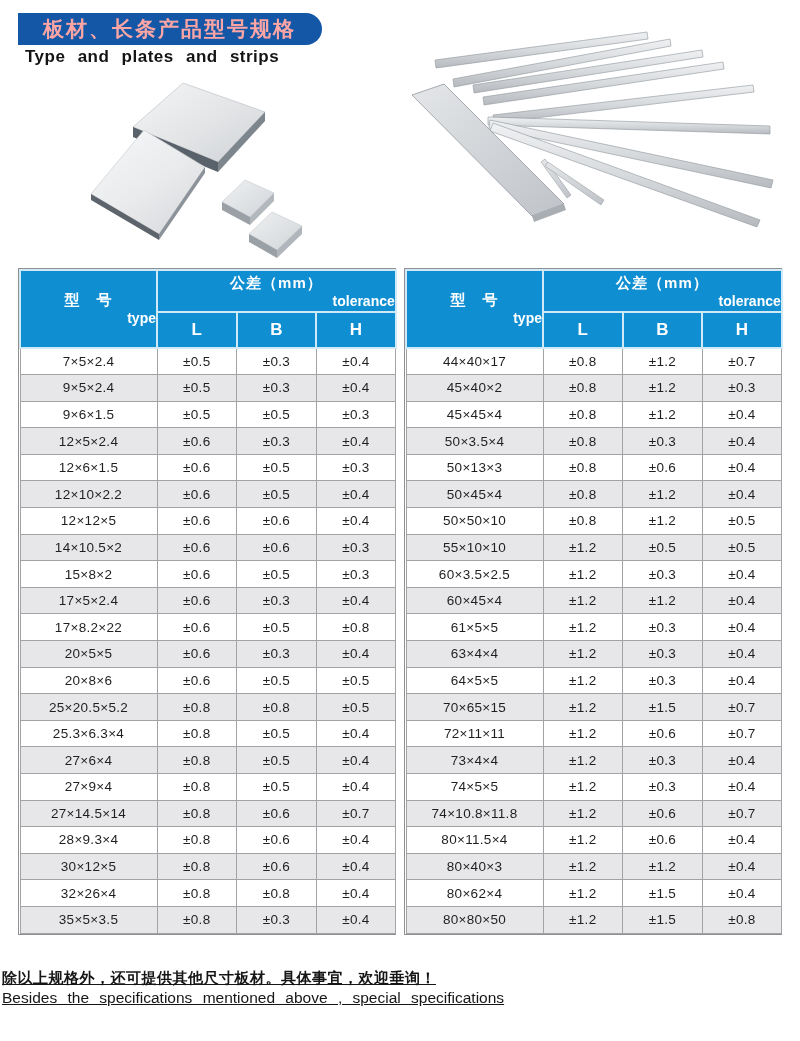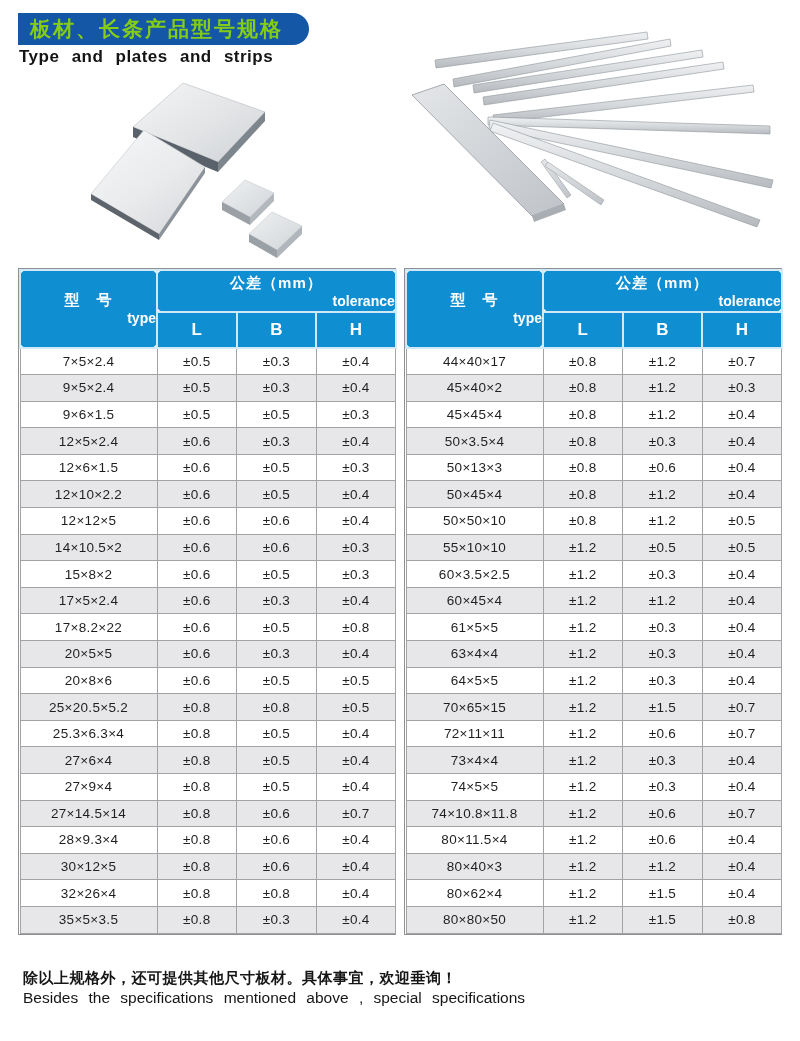--- a/index.html
+++ b/index.html
@@ -9,30 +9,30 @@
     position: relative;
     font-family: "Liberation Sans", "DejaVu Sans", sans-serif;
     color: #1a1a1a;
     overflow: hidden;
   }
 
   
   .banner {
     position: absolute; left: 18px; top: 13px;
     height: 32px; min-width: 254px;
-    padding: 0 26px 0 12px;
+    padding: 0 26px 0 25px;
     background: #1457a7;
     border-radius: 0 17px 17px 0;
-    color: #84cc16;
+    color: #fca5a5;
     font-size: 21px; font-weight: bold; letter-spacing: 2px;
     line-height: 32px;
     white-space: nowrap;
   }
   .subtitle {
-    position: absolute; left: 19px; top: 47px;
+    position: absolute; left: 25px; top: 47px;
     font-size: 17px; font-weight: bold;
     word-spacing: 7px; letter-spacing: 0.5px;
     color: #141414;
   }
 
   
   .photo-plates { position: absolute; left: 60px; top: 80px; width: 330px; height: 190px; }
   .photo-strips { position: absolute; left: 390px; top: 18px; width: 400px; height: 245px; }
 
   
@@ -54,42 +54,43 @@
 
   table.spec thead th {
     background: #0f8ed2;
     color: #ffffff;
     font-weight: bold;
     border: 2px solid #cfe9f8;
     vertical-align: middle;
     text-align: center;
     padding: 0;
   }
-  table.spec thead tr.h-top th { height: 42px; border-radius: 7px; }
+  table.spec thead tr.h-top th { height: 42px; }
   table.spec thead tr.h-bot th { height: 36px; font-size: 17px; }
   th.th-type { font-size: 15px; line-height: 1.25; }
   .th-cn { font-size: 15px; letter-spacing: 1px; display: block; }
   .th-en { font-size: 14px; font-weight: bold; display: block; text-align: right; }
 
   table.spec tbody td {
     height: 26.6px;
     border: 1px solid #a3a3a5;
     text-align: center;
     vertical-align: middle;
     font-size: 13.5px;
     color: #1f1f1f;
     background: #ffffff;
     letter-spacing: 0.3px;
   }
   table.spec tbody tr:nth-child(even) td { background: #e7e7e9; }
 
   
   .footer-note {
-    position: absolute; left: 23px; top: 968px; width: 768px;
+    position: absolute; left: 2px; top: 968px; width: 768px;
     color: #161616;
+    text-decoration: underline;
   }
   .footer-cn { font-size: 15px; font-weight: bold; letter-spacing: 0.5px; line-height: 20px; }
   .footer-en { font-size: 15.5px; word-spacing: 6px; line-height: 20px; }
 </style>
 </head>
 <body>
 
 <div class="banner">
   <span>板材、长条产品型号规格</span>
 </div>

